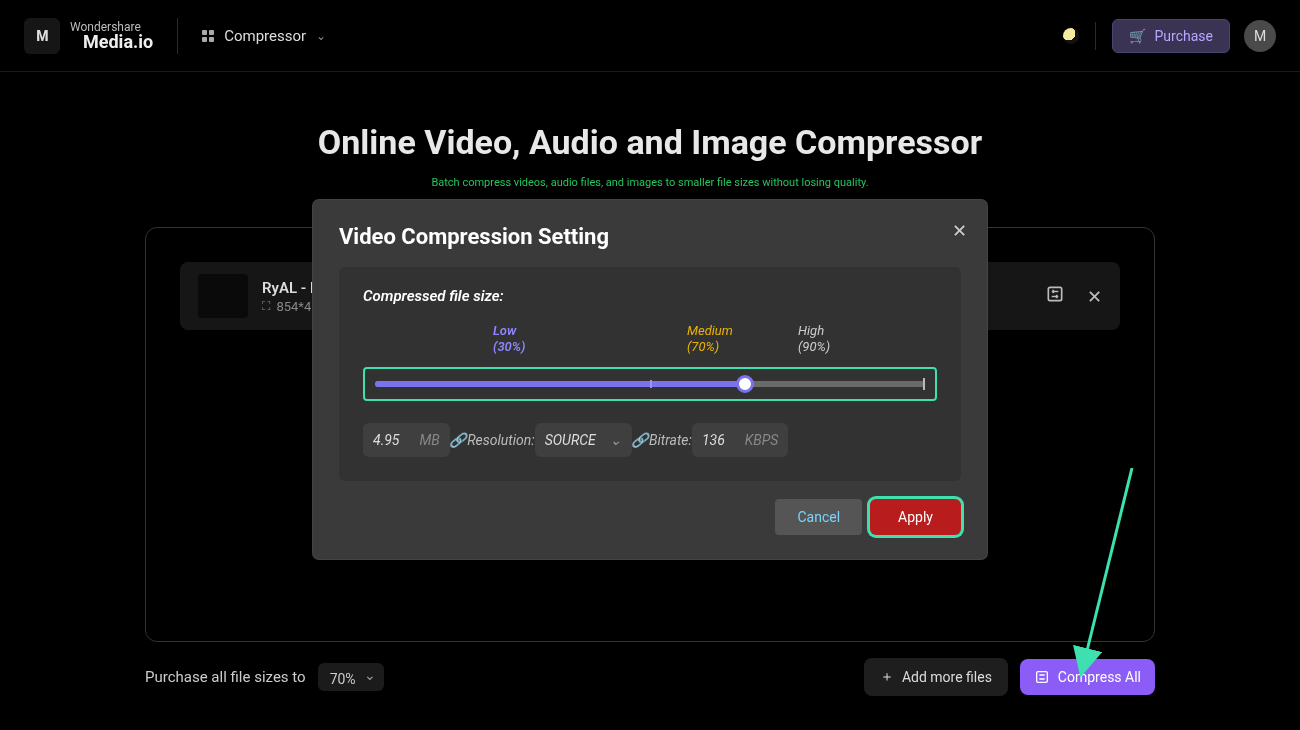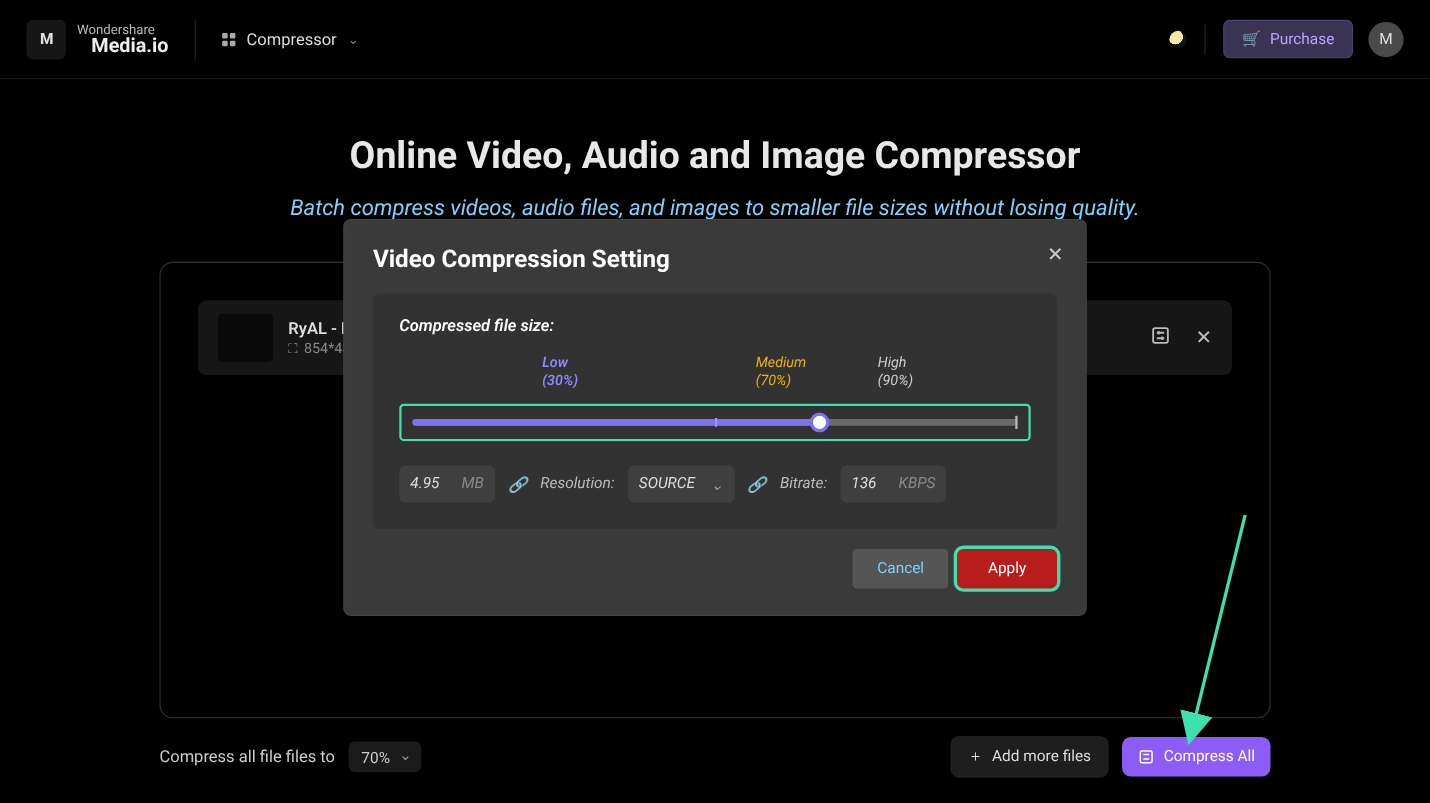--- a/index.html
+++ b/index.html
@@ -48,21 +48,21 @@
     color:#b9a6ff; padding:8px 16px; border-radius:6px;
     font-size:14px; cursor:pointer; margin-right:14px;
   }
   .avatar { width:32px; height:32px; border-radius:50%; background:#4a4a4a; display:flex; align-items:center; justify-content:center; color:#ddd; font-size:14px; }
   .page {
     position:relative;
     padding-top: 50px;
     text-align:center;
   }
   h1 { font-size:34px; font-weight:700; color:#e8e8e8; margin-bottom:14px; }
-  .subtitle { color:#7dd3fc; font-size:20px;font-style:italic; }
+  .subtitle { color:#22c55e; font-size:11px; }
   .file-panel {
     width:1010px; height:415px;
     border:1px solid #333; border-radius:12px;
     margin: 38px auto 0;
     position:relative;
     padding:34px;
   }
   .file-row {
     background:#161616; border-radius:8px;
     height:68px; width:100%;
@@ -137,21 +137,21 @@
   }
   .slider-track .notch { position:absolute; top:-3px; width:2px; height:12px; background:#bbb; }
   .slider-track .notch.end { right:0; }
   .slider-track .notch.mid { left:50%; height:8px; top:-1px; background:#9a94f7; }
   .slider-thumb {
     position:absolute; top:50%; left:67%; transform:translate(-50%,-50%);
     width:18px; height:18px; border-radius:50%; background:#fff;
     border:3px solid #7a72ee;
   }
   .fields-row {
-    display:flex; align-items:center; gap:12px; margin-top:22px;
+    display:flex; align-items:center; margin-top:22px;
   }
   .field-box {
     background:#3f3f3f; border-radius:6px; height:34px;
     display:flex; align-items:center; padding:0 10px;
     color:#ddd; font-size:14px; gap:10px;
   }
   .field-box .unit { color:#888; }
   .link-ico { color:#9a9a9a; font-size:14px; }
   .slabel { color:#bbb; font-size:14px; }
   .field-box.select::after { content:" ⌄"; color:#999; margin-left:4px; }
@@ -219,21 +219,21 @@
         <svg width="20" height="20" viewBox="0 0 24 24" fill="none" stroke="#bbb" stroke-width="2">
             <rect x="4" y="4" width="16" height="16" rx="2"></rect>
             <path d="M8 9h8M8 15h8M10 7v4M14 13v4"></path>
           </svg>
       </span>
       <span class="ico-close">✕</span>
     </div>
   </div>
 
   <div class="bottombar">
-    <span class="lbl">Compress all file files to</span>
+    <span class="lbl">Purchase all file sizes to</span>
     <div class="pct-select">70%</div>
     <div class="spacer"></div>
     <div class="addmore-btn">
       <span>＋</span>
       <span>Add more files</span>
     </div>
     <div class="compressall-btn">
       <svg width="16" height="16" viewBox="0 0 24 24" fill="none" stroke="#fff" stroke-width="2">
           <rect x="4" y="4" width="16" height="16" rx="2"></rect>
           <path d="M8 9h8M8 15h8"></path>

